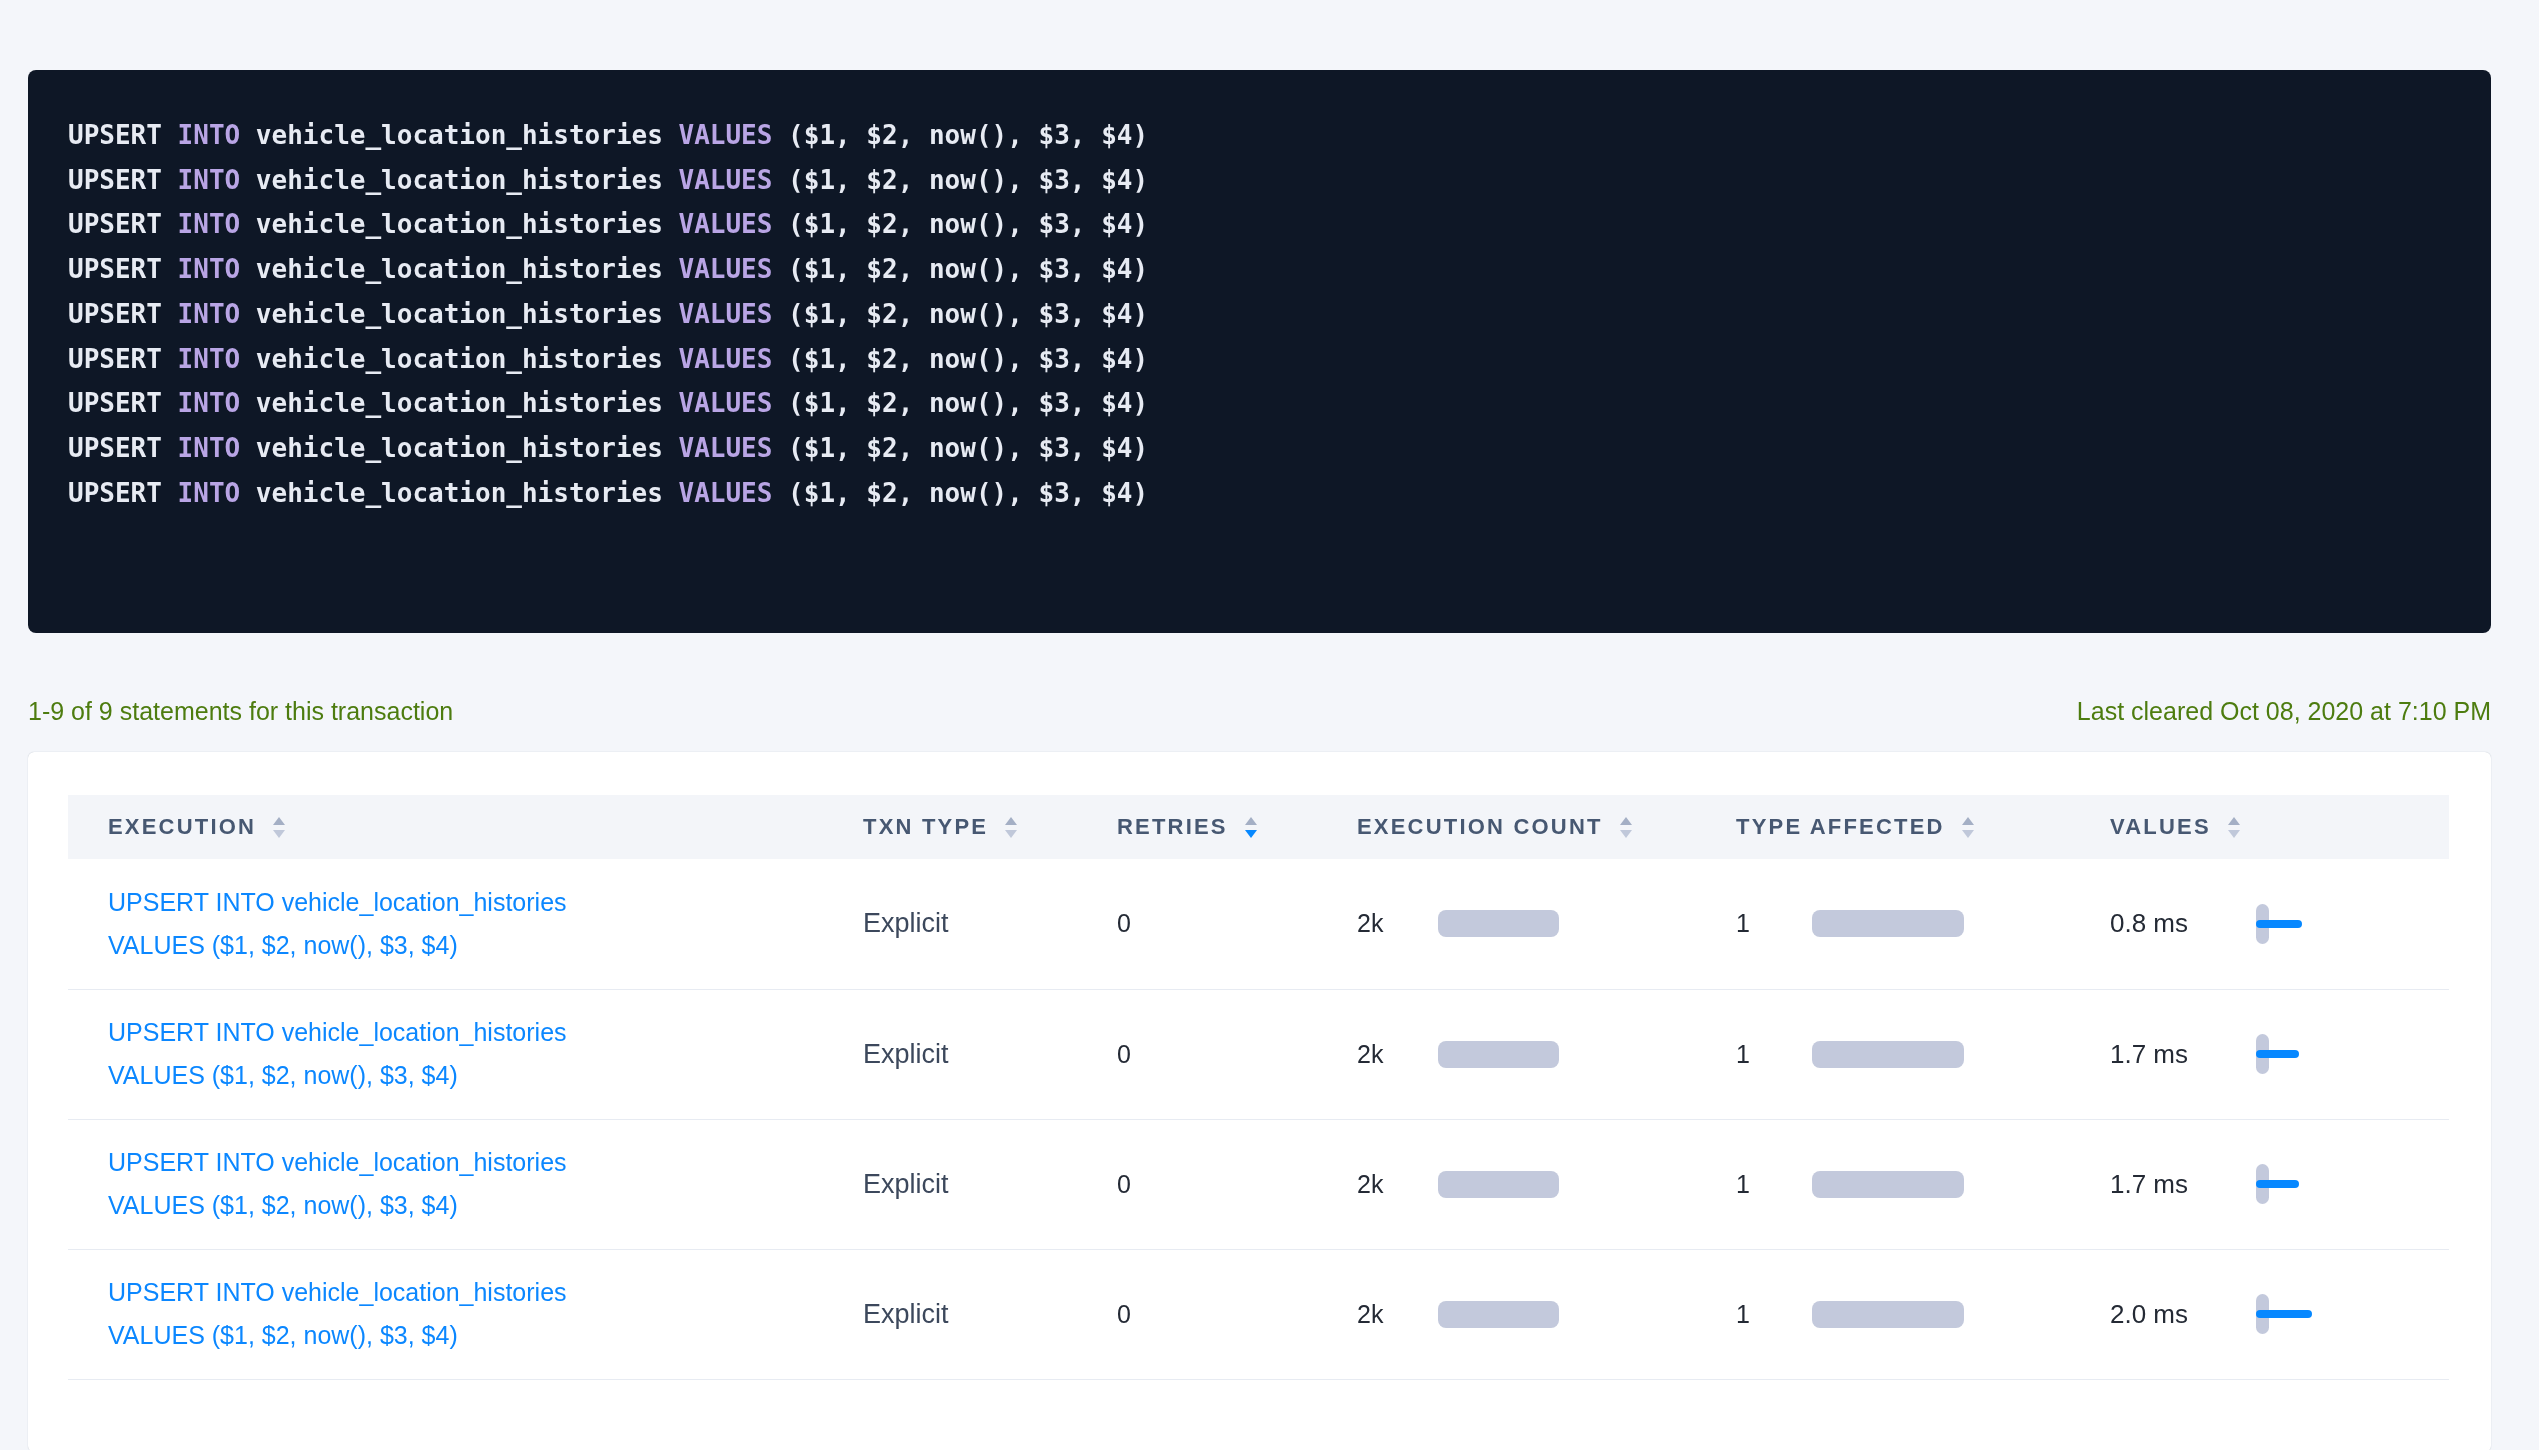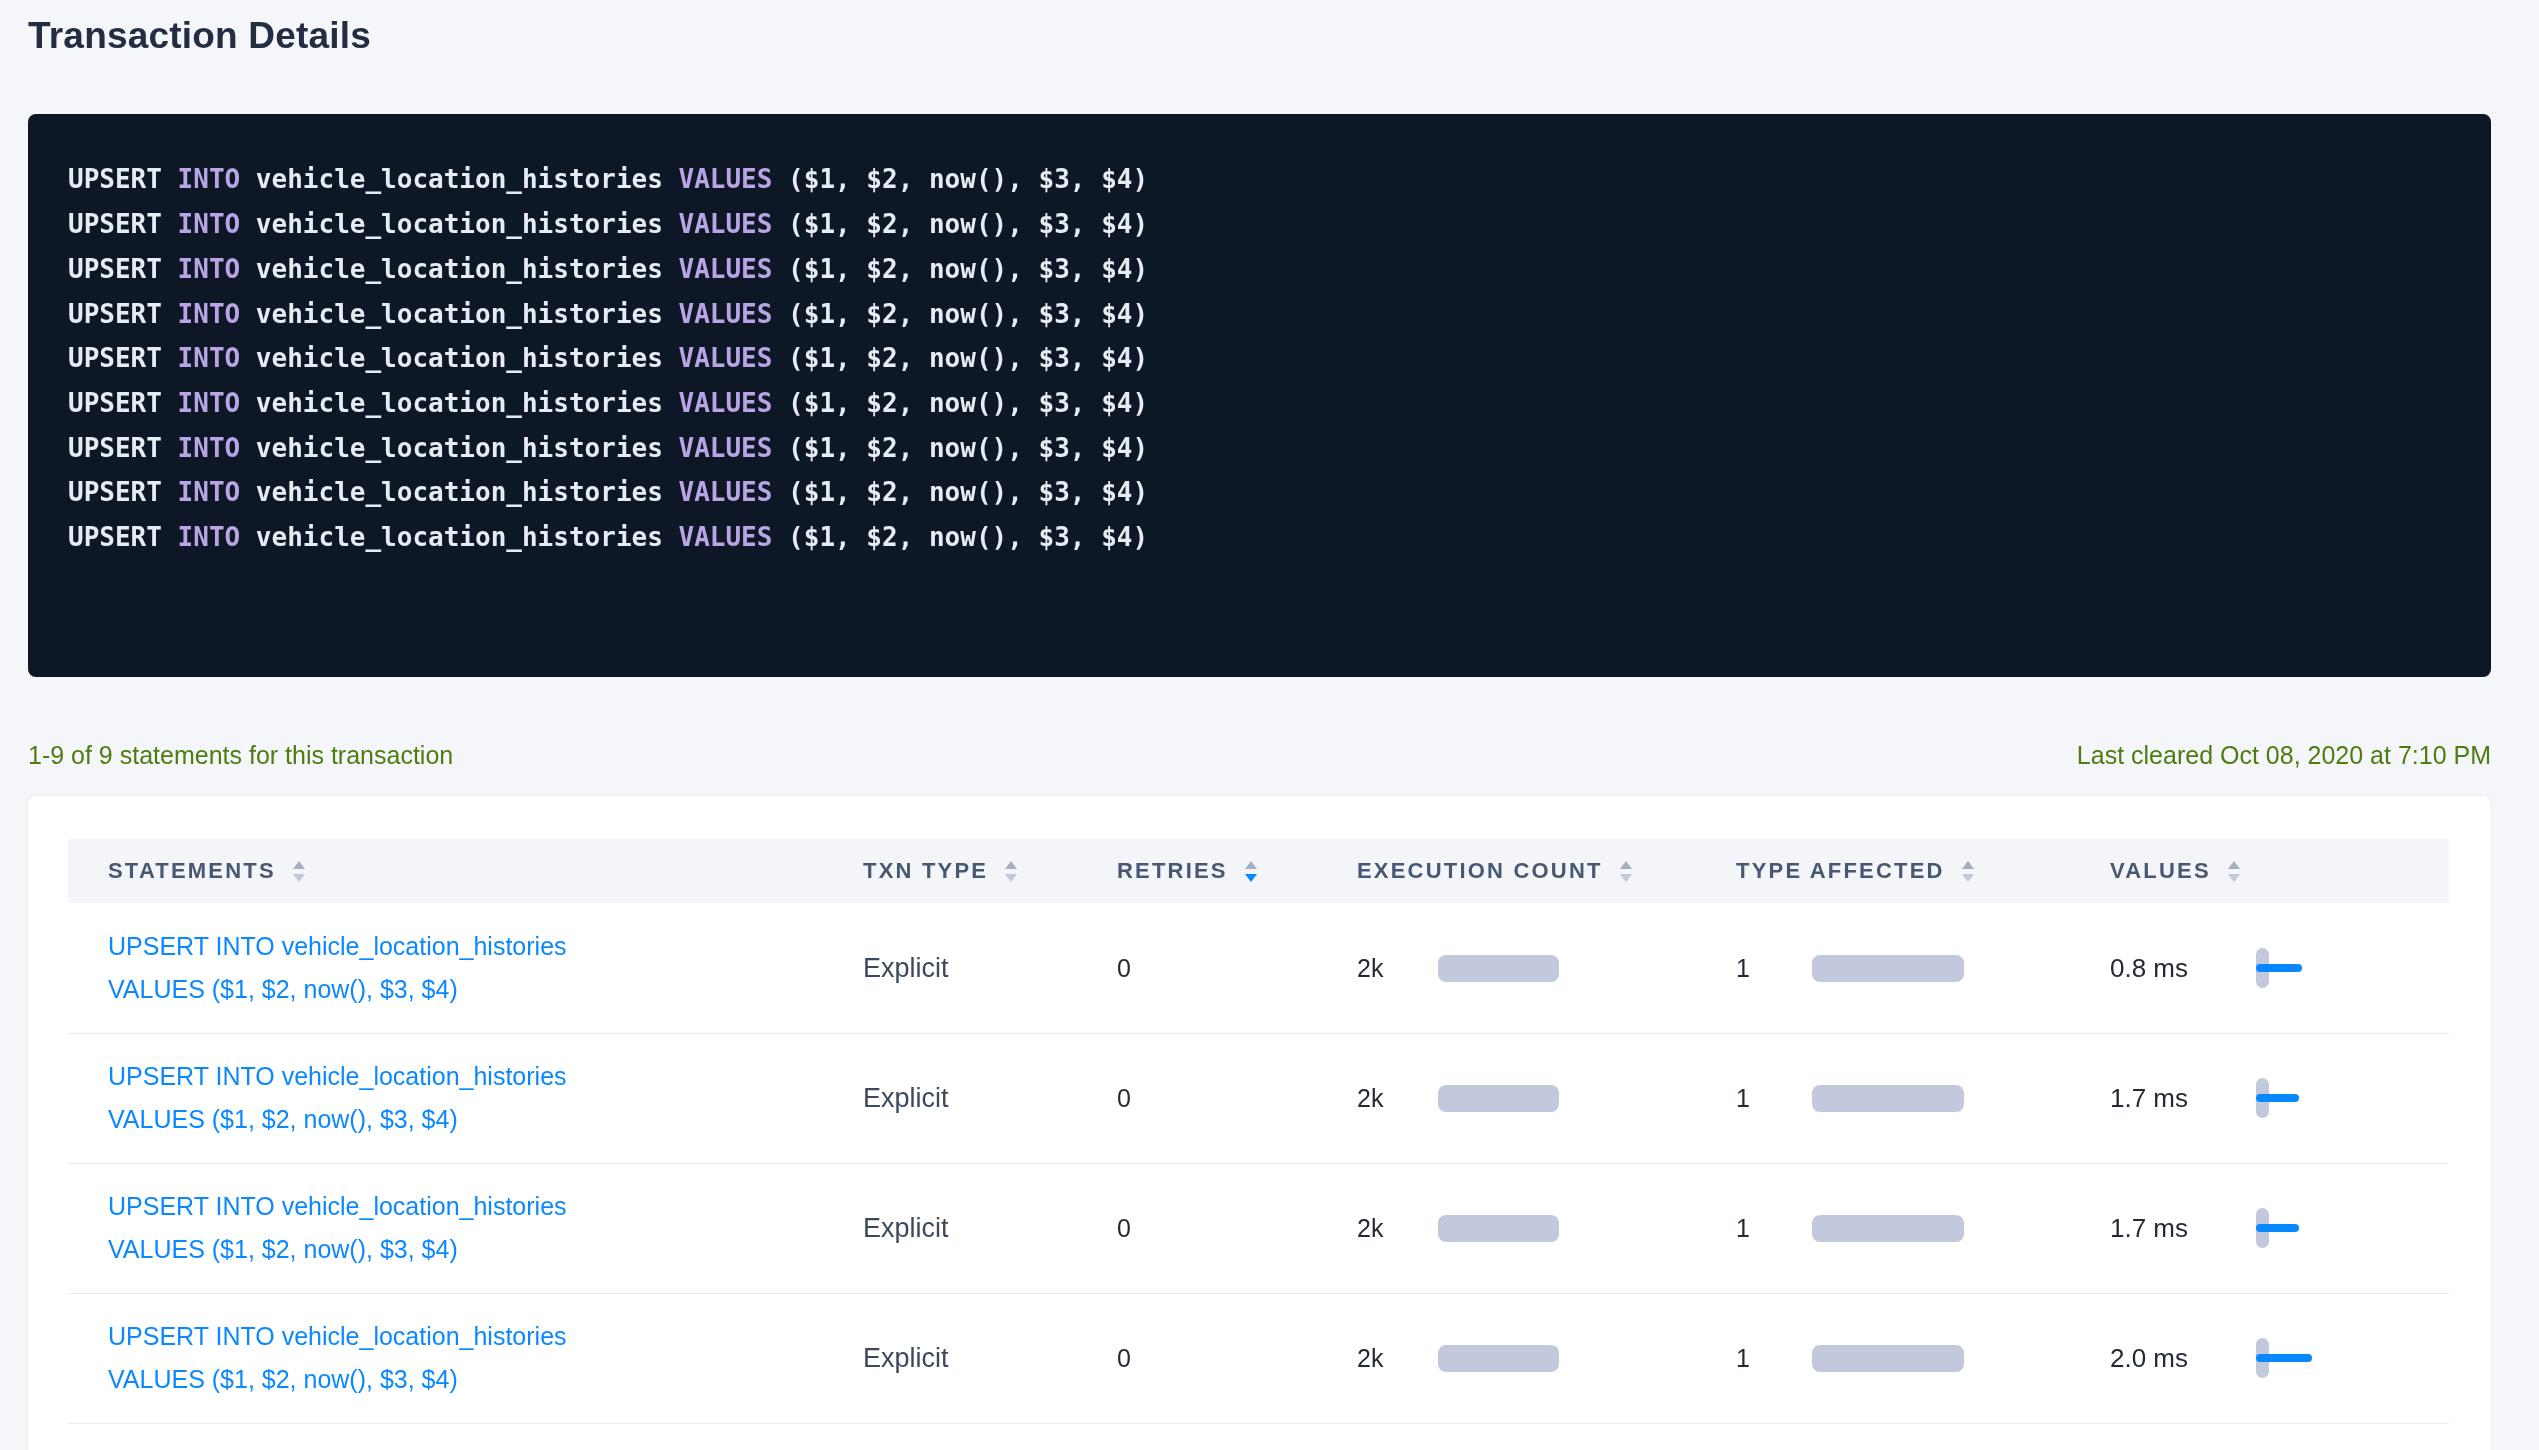--- a/index.html
+++ b/index.html
@@ -138,21 +138,20 @@
     height: 8px;
     border-radius: 4px;
     background: #0788ff;
   }
 </style>
 </head>
 <body>
 
 <div class="page">
 
-  <h1 class="page-title">Transaction Details</h1>
 
   <div class="sql-box">
     <div class="code-line"><span class="tok-plain">UPSERT </span><span class="tok-kw">INTO </span><span class="tok-plain">vehicle_location_histories </span><span class="tok-kw">VALUES </span><span class="tok-plain">($1, $2, now(), $3, $4)</span></div>
     <div class="code-line"><span class="tok-plain">UPSERT </span><span class="tok-kw">INTO </span><span class="tok-plain">vehicle_location_histories </span><span class="tok-kw">VALUES </span><span class="tok-plain">($1, $2, now(), $3, $4)</span></div>
     <div class="code-line"><span class="tok-plain">UPSERT </span><span class="tok-kw">INTO </span><span class="tok-plain">vehicle_location_histories </span><span class="tok-kw">VALUES </span><span class="tok-plain">($1, $2, now(), $3, $4)</span></div>
     <div class="code-line"><span class="tok-plain">UPSERT </span><span class="tok-kw">INTO </span><span class="tok-plain">vehicle_location_histories </span><span class="tok-kw">VALUES </span><span class="tok-plain">($1, $2, now(), $3, $4)</span></div>
     <div class="code-line"><span class="tok-plain">UPSERT </span><span class="tok-kw">INTO </span><span class="tok-plain">vehicle_location_histories </span><span class="tok-kw">VALUES </span><span class="tok-plain">($1, $2, now(), $3, $4)</span></div>
     <div class="code-line"><span class="tok-plain">UPSERT </span><span class="tok-kw">INTO </span><span class="tok-plain">vehicle_location_histories </span><span class="tok-kw">VALUES </span><span class="tok-plain">($1, $2, now(), $3, $4)</span></div>
     <div class="code-line"><span class="tok-plain">UPSERT </span><span class="tok-kw">INTO </span><span class="tok-plain">vehicle_location_histories </span><span class="tok-kw">VALUES </span><span class="tok-plain">($1, $2, now(), $3, $4)</span></div>
     <div class="code-line"><span class="tok-plain">UPSERT </span><span class="tok-kw">INTO </span><span class="tok-plain">vehicle_location_histories </span><span class="tok-kw">VALUES </span><span class="tok-plain">($1, $2, now(), $3, $4)</span></div>
@@ -171,21 +170,21 @@
           <col class="c-txn">
           <col class="c-retries">
         <col class="c-exec">
           <col class="c-rows">
           <col class="c-lat">
       </colgroup>
       <thead>
         <tr>
           <th>
             <span class="th-inner">
-              <span class="th-label">STATEMENTS</span>
+              <span class="th-label">EXECUTION</span>
               <span class="sort-icons">
                   <i class="arr up"></i>
                   <i class="arr down"></i>
                 </span>
             </span>
           </th>
           <th>
             <span class="th-inner">
               <span class="th-label">TXN TYPE</span>
               <span class="sort-icons">

